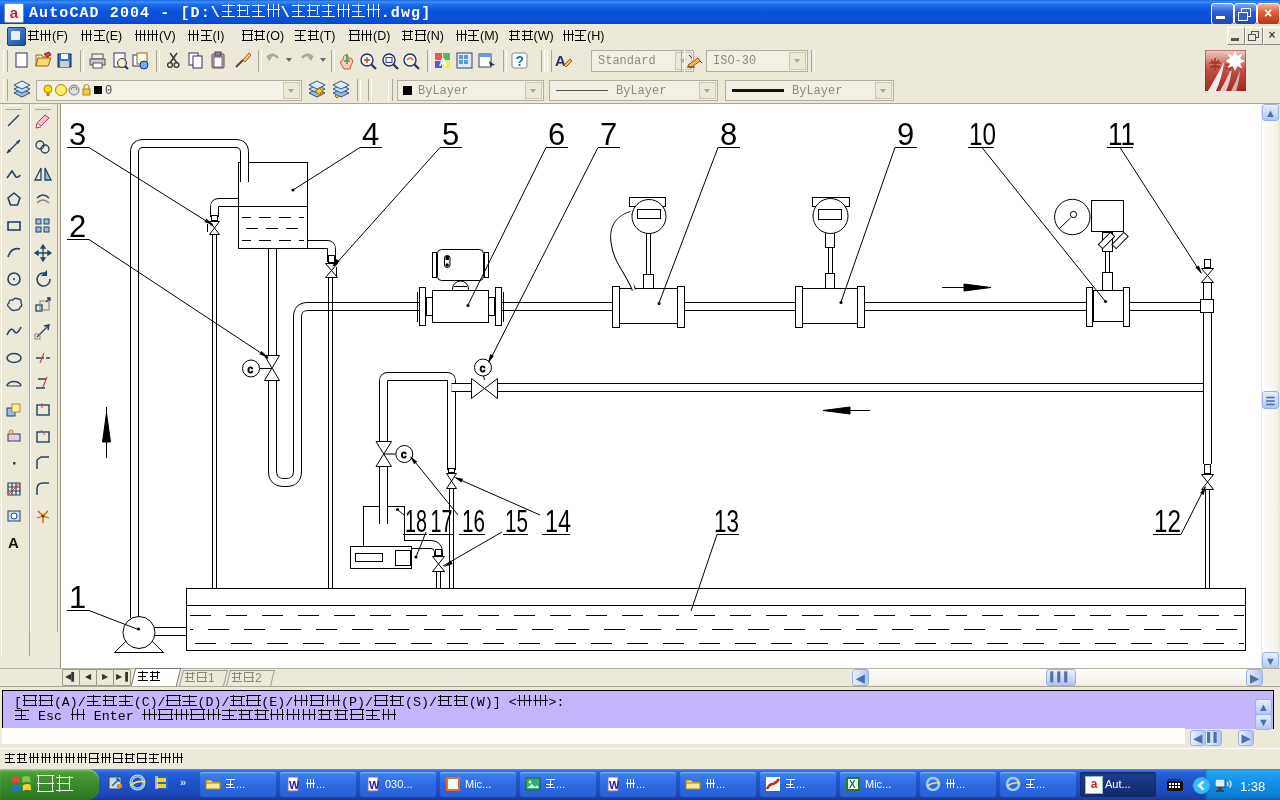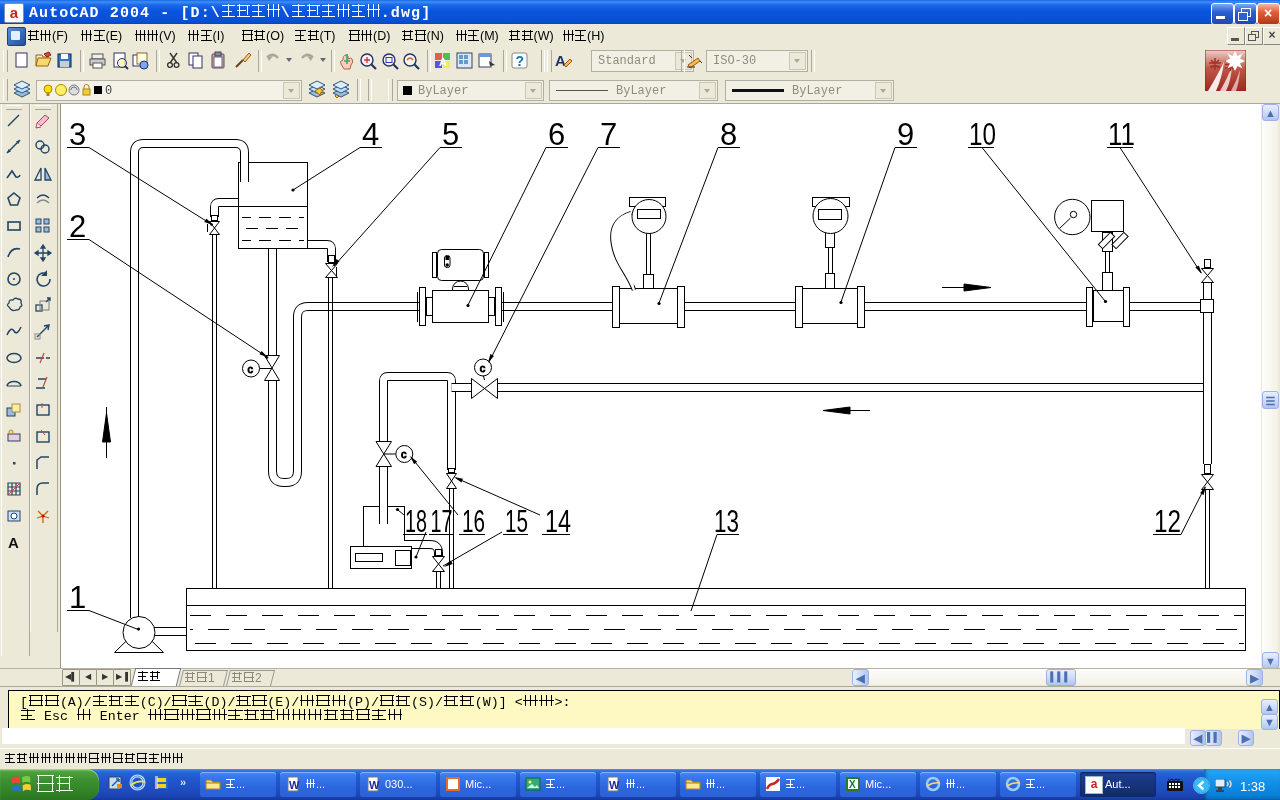--- a/index.html
+++ b/index.html
@@ -50,21 +50,21 @@
 
 .sbtn{position:absolute;background:linear-gradient(180deg,#e8effe,#c4d3f7 70%,#b1c3ef);border:1px solid #9cb1e4;border-radius:3px;}
 .sbtnh{background:linear-gradient(90deg,#e8effe,#c4d3f7 70%,#b1c3ef);}
 .arr{position:absolute;color:#4d6fae;font-size:11px;font-weight:bold;left:0;right:0;text-align:center;}
 #vscroll{position:absolute;left:1262px;top:0;width:16px;height:564px;background:linear-gradient(90deg,#fdfdfb,#f3f1e7);}
 
 #tabrow{left:0;top:668px;width:1280px;height:18px;background:#ece9d8;border-top:1px solid #b5b2a1;box-sizing:border-box;}
 .tabbtn{position:absolute;top:1px;width:16px;height:15px;border:1px solid #9a9783;background:#ece9d8;border-radius:1px;color:#333;font-size:8px;text-align:center;line-height:14px;}
 
 #cmd{left:0;top:686px;width:1280px;height:62px;background:#ece9d8;}
-#cmdtxt{position:absolute;left:8px;top:4px;width:1270px;height:38px;background:#fef9c3;border:1px solid #000;border-bottom:0;}
+#cmdtxt{position:absolute;left:2px;top:4px;width:1270px;height:38px;background:#c4b5fd;border:1px solid #000;border-bottom:0;}
 #cmdline{position:absolute;left:2px;top:42px;width:1183px;height:16px;background:#fff;}
 .cmdrow{font-family:"Liberation Mono",monospace;font-size:13.3px;color:#000;white-space:pre;}
 .cmdrow .g{width:1.08em;height:.8em;vertical-align:0;}
 
 #status{left:0;top:748px;width:1280px;height:21px;background:#ece9d8;border-top:1px solid #fff;font-size:12px;color:#000;}
 
 #taskbar{left:0;top:769px;width:1280px;height:31px;background:linear-gradient(180deg,#4f90f8 0%,#3272e0 6%,#2663da 12%,#2257cd 30%,#1e4cbf 70%,#1941ad 92%,#15379b 100%);}
 #startbtn{left:0;top:769px;width:99px;height:31px;background:linear-gradient(180deg,#7aba6c 0%,#4da03c 10%,#3d9130 35%,#338427 70%,#2a7522 100%);border-radius:0 12px 12px 0;box-shadow:inset 0 1px 1px #9ed88f;}
 .tkbtn{position:absolute;top:772px;height:25px;width:76px;background:linear-gradient(180deg,#5591f6 0%,#3A7CF0 12%,#2c66dd 60%,#2b61d5 100%);border-radius:3px;box-shadow:inset 0 1px 0 #7db0fa;color:#fff;font-size:11px;}
 .tkico{position:absolute;left:5px;top:4px;width:16px;height:16px;}

